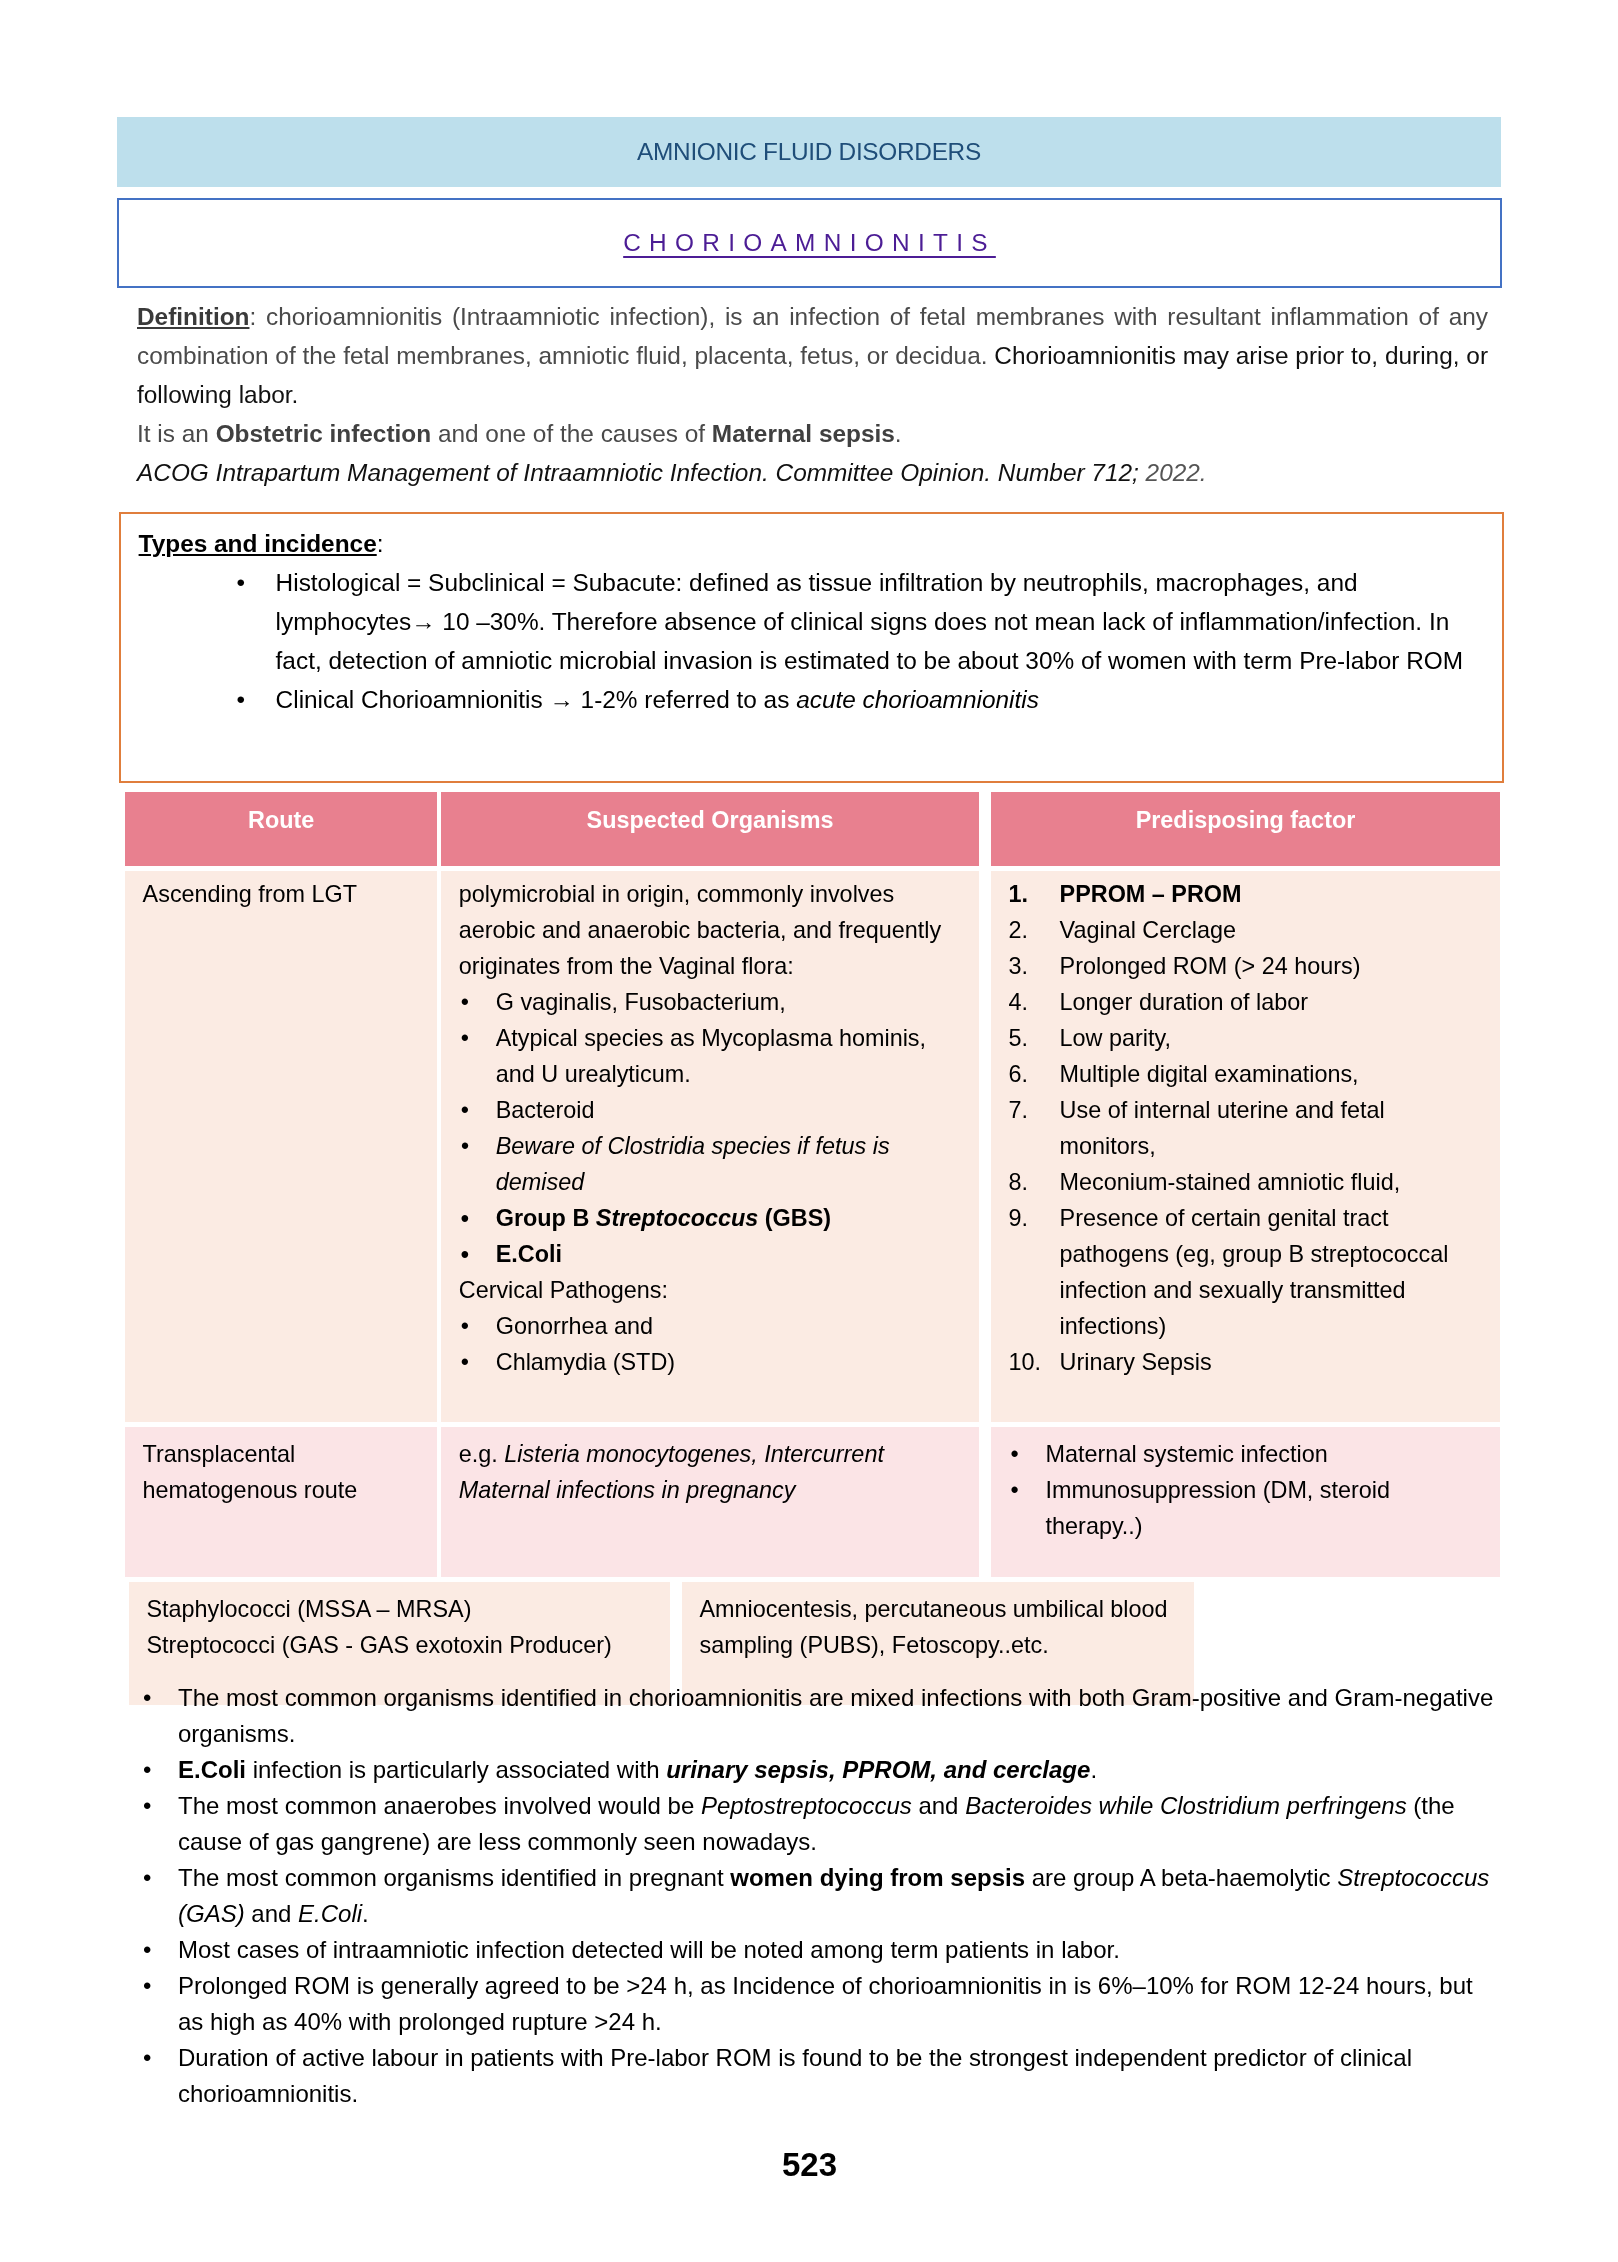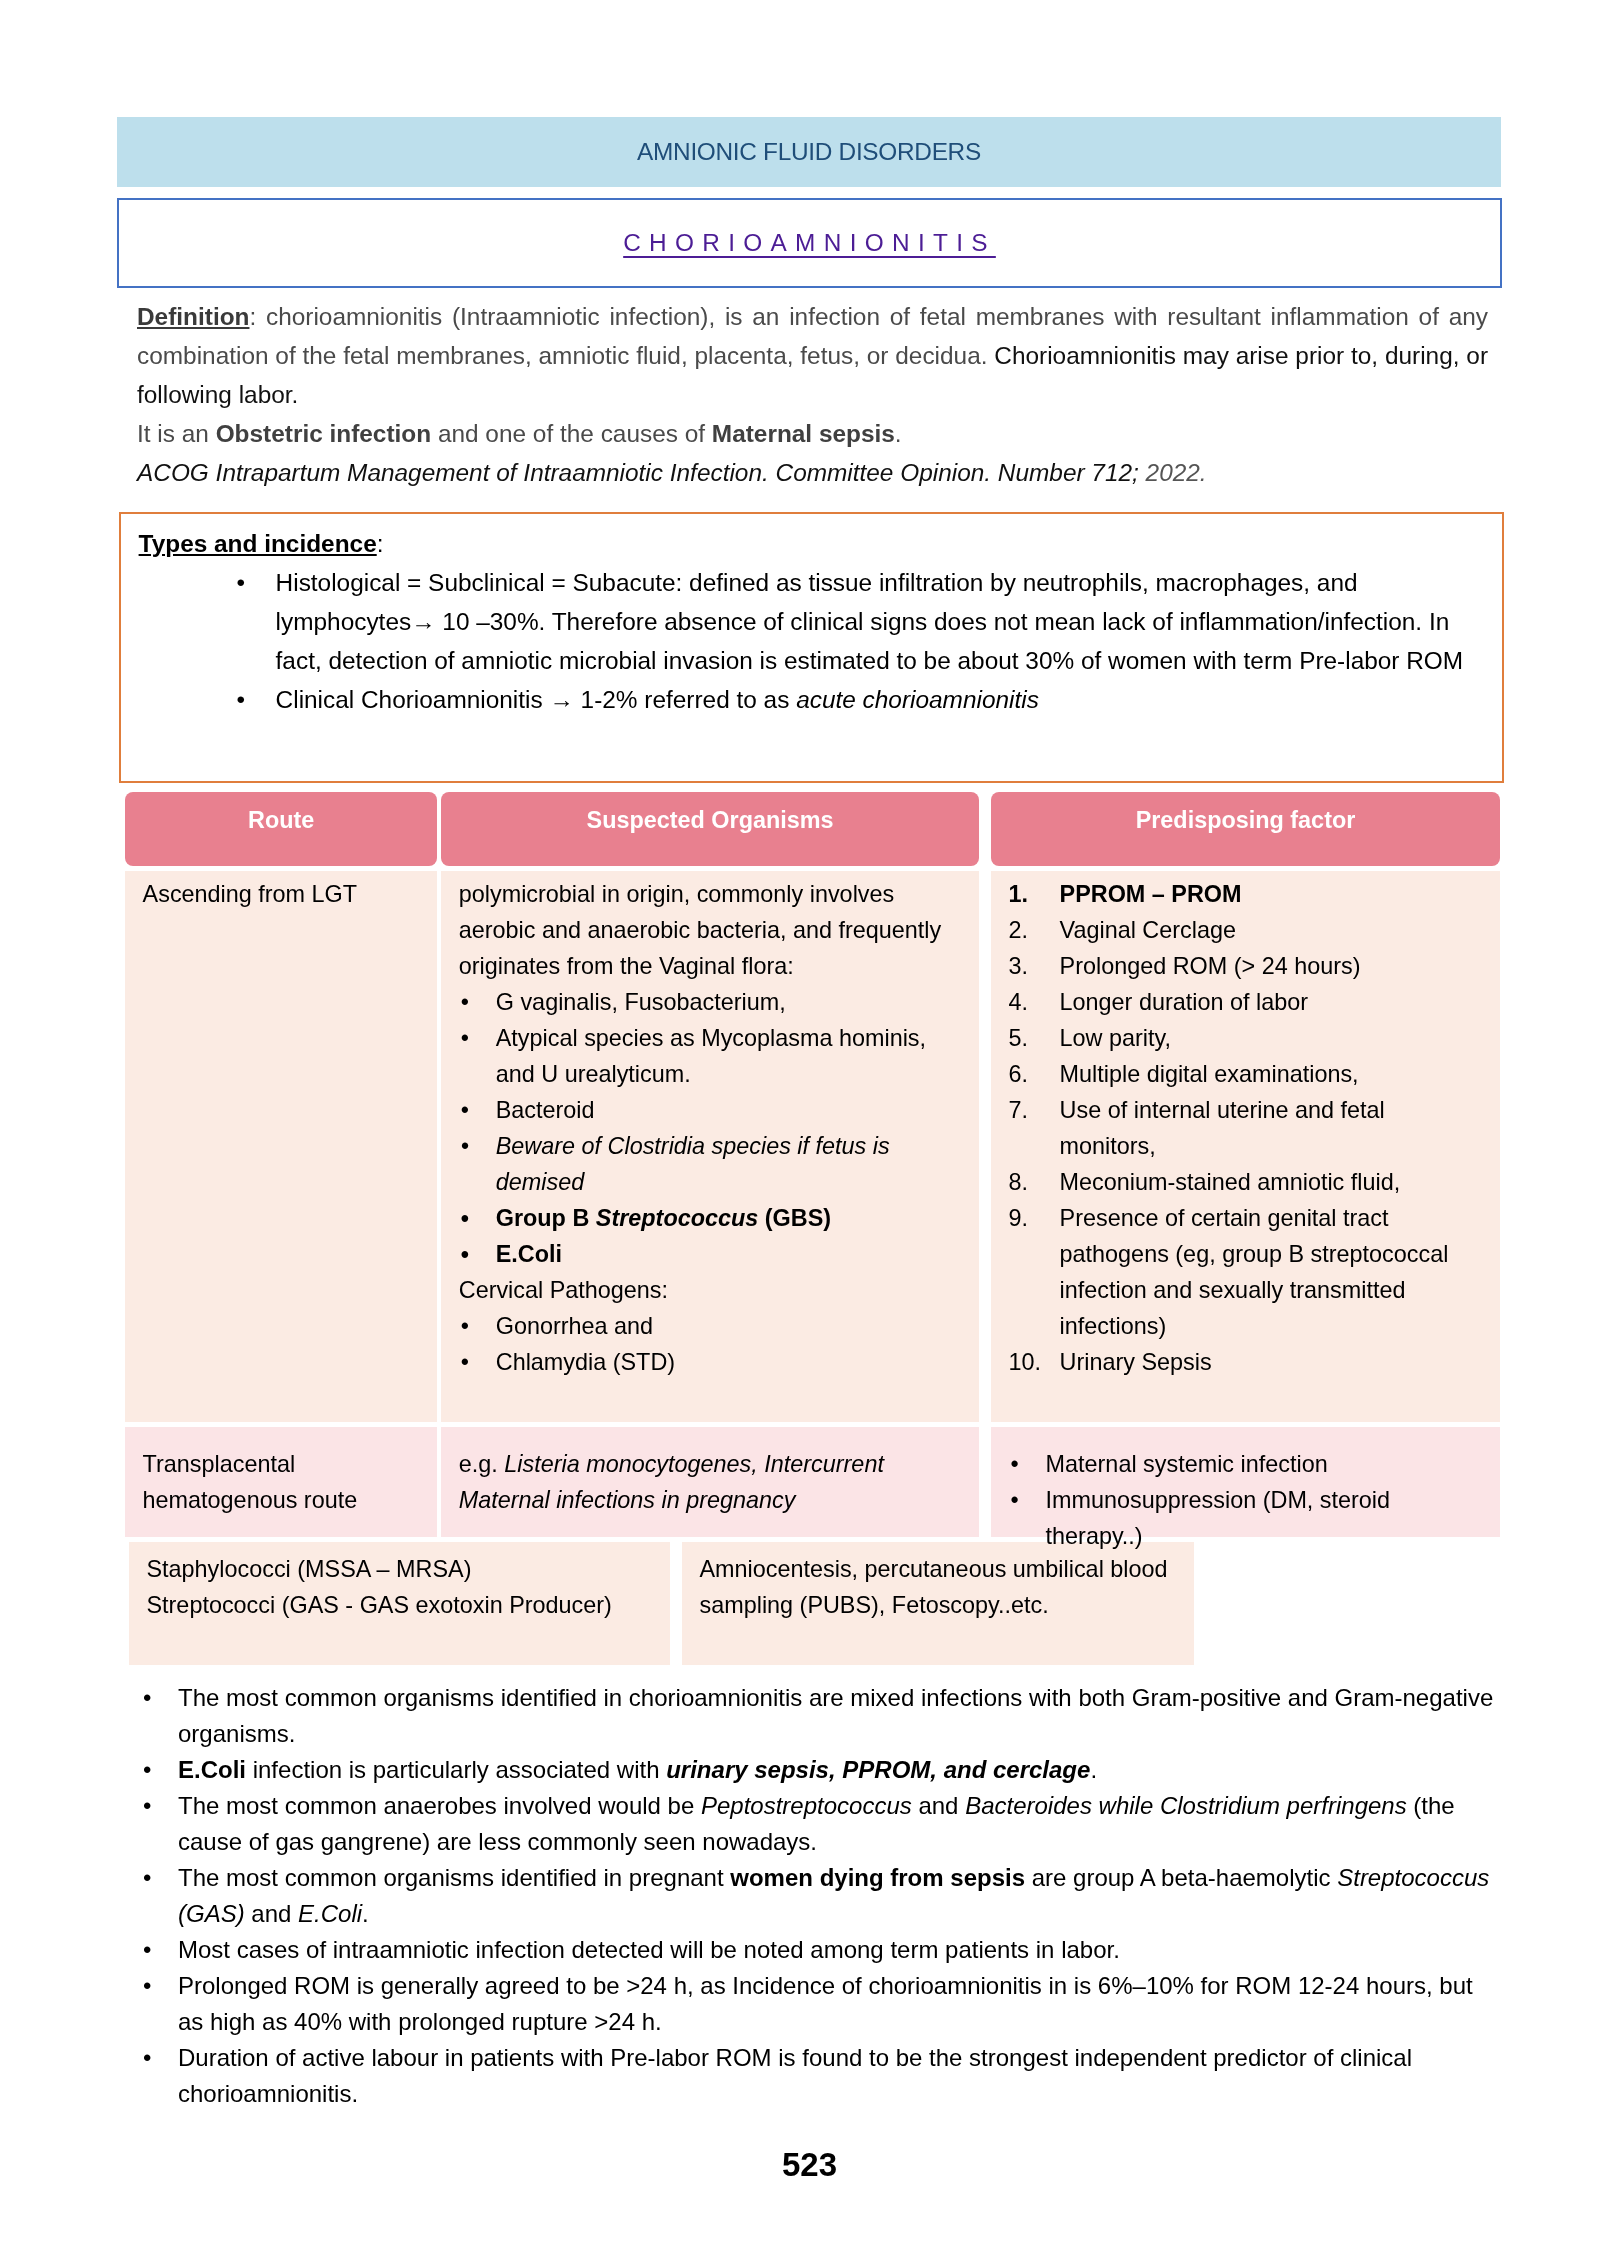--- a/index.html
+++ b/index.html
@@ -49,24 +49,24 @@
       position: absolute; left: 125px; top: 792px; width: 1375px;
     }
     .trow { display: flex; }
     .trow + .trow { margin-top: 4.9px; }
     .cell { padding: 7.8px 17.6px; font-size: 23.4px; line-height: 36px; }
     .c1 { width: 314px; }
     .c2 { width: 541px; margin-left: 3.9px; }
     .c3 { width: 512px; margin-left: 12px; }
     .thead .cell {
       background: #E8808F; color: #fff; font-weight: bold; text-align: center;
-      height: 74px; padding-top: 9.8px; border-radius: 8px;
+      height: 74px; padding-top: 9.8px;
     }
     .r1 .cell { background: #FBEBE3; height: 551px; padding-top: 5px; }
-    .r2 .cell { background: #FBE4E6; height: 110px; padding-top: 19px; }
+    .r2 .cell { background: #FBE4E6; height: 150px; padding-top: 9px; }
     .r3 .cell { background: #FBEBE3; height: 123px; padding-top: 9.8px; }
 
     .blist { list-style: none; }
     .blist li { position: relative; padding-left: 37px; }
     .blist li .bullet { position: absolute; left: 2px; top: 0; }
     .olist { list-style: none; }
     .olist li { position: relative; padding-left: 51px; }
     .olist li .num { position: absolute; left: 0; top: 0; }
     .it { font-style: italic; }
     .bd { font-weight: bold; }

